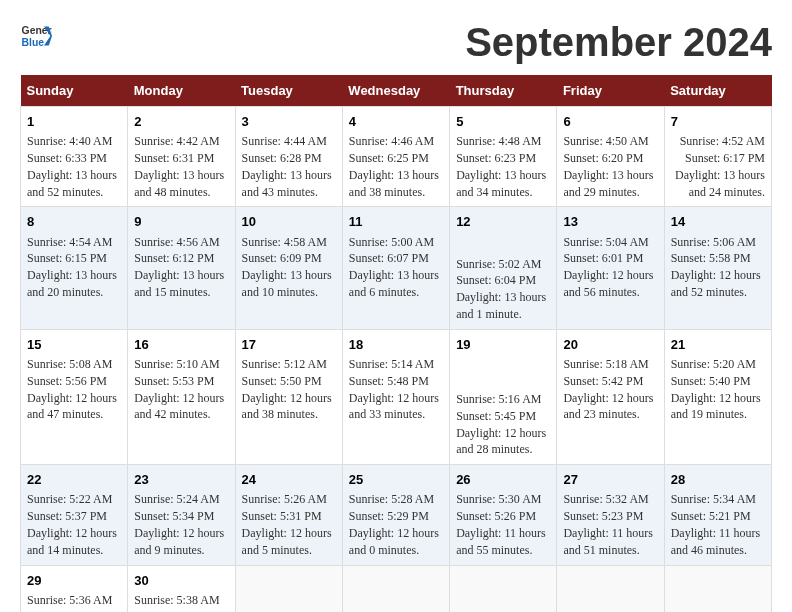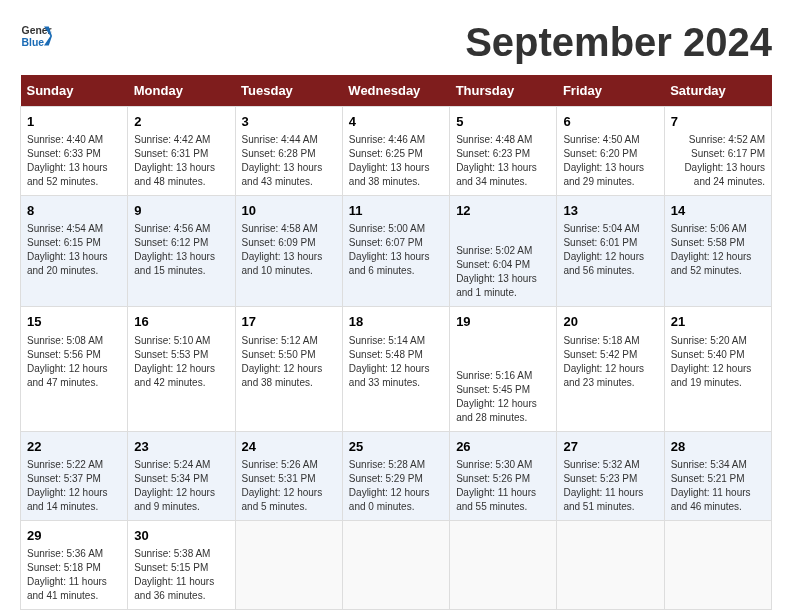--- a/index.html
+++ b/index.html
@@ -67,22 +67,23 @@
       min-width: 100px;
       line-height: 1.4;
     }
     .day-number {
       font-size: 13px;
       font-weight: bold;
       display: block;
       margin-bottom: 2px;
     }
     .day-info {
-      font-size: 10px;
+      font-size: 12px;
       color: #333;
+      font-family: Liberation Serif, serif;
     }
     td.empty {
       background: #f9f9f9;
     }
   </style>
 </head>
 <body>
 
 <div class="header">
   <div class="logo">

